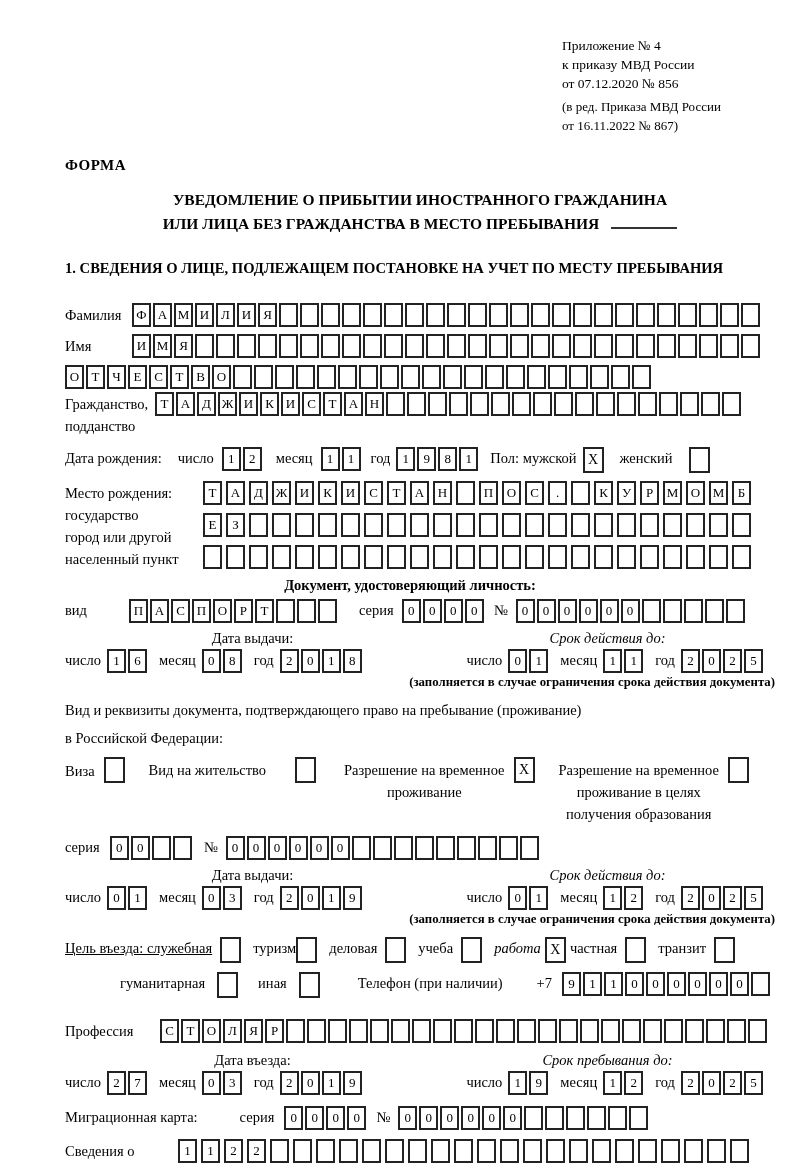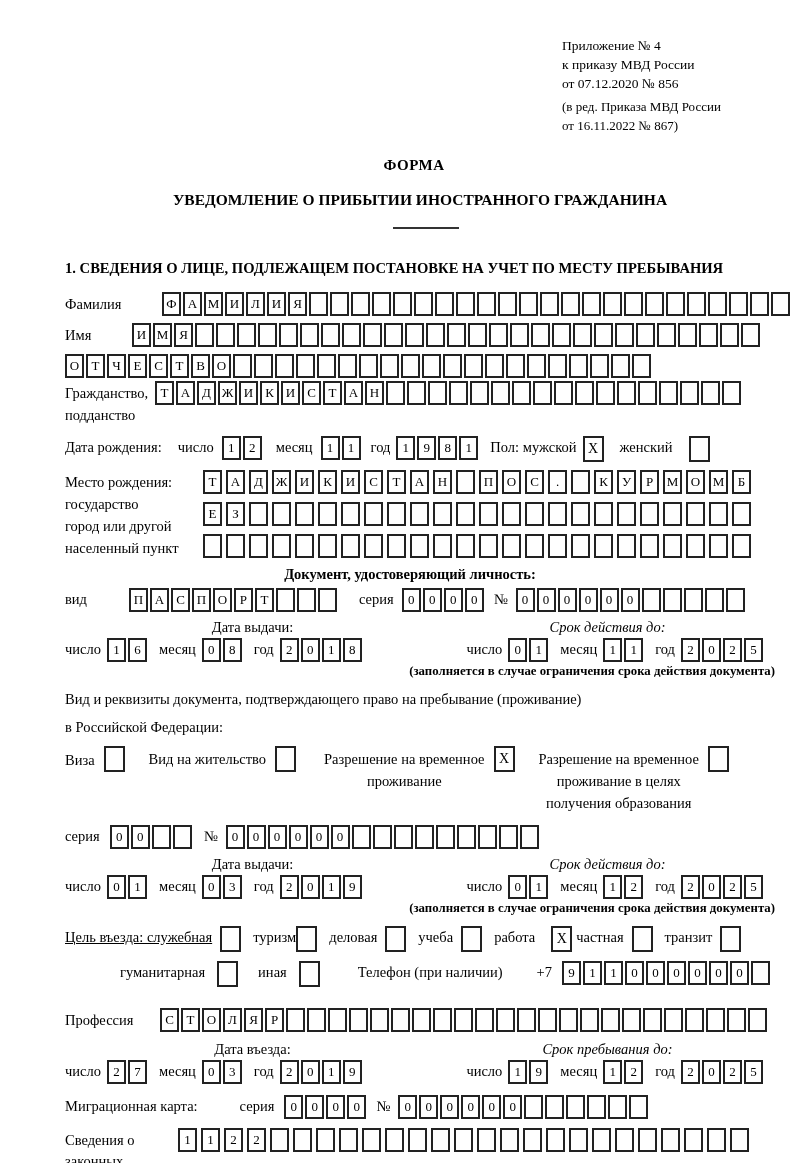--- a/index.html
+++ b/index.html
@@ -1,21 +1,21 @@
 <!DOCTYPE html>
 <html><head>
 <meta charset="utf-8">
 <style>
   html,body{margin:0;padding:0;background:#fff;}
   body{width:800px;height:1163px;overflow:hidden;color:#000;
        font-family:"Liberation Serif","DejaVu Serif",serif;font-size:14.5px;}
   .page{box-sizing:border-box;width:800px;padding:36px 25px 0 65px;}
   .appendix{margin-left:497px;font-size:13.5px;line-height:1.42;}
   .appendix-note{margin-left:497px;font-size:13px;line-height:1.4;margin-top:5px;}
-  .form-label{text-align:center;padding-right:12px;font-weight:bold;font-size:15px;margin-top:22px;letter-spacing:.5px;}
+  .form-label{text-align:left;padding-right:12px;font-weight:bold;font-size:15px;margin-top:22px;letter-spacing:.5px;}
   .title{ text-align:center;font-weight:bold;font-size:15.5px;line-height:1.55;margin-top:14px;}
   .blank-line{display:inline-block;width:66px;border-bottom:2.5px solid #333;margin-left:12px;}
   .section-head{font-weight:bold;font-size:14.6px;margin-top:24px;}
   .row{display:flex;align-items:flex-start;}
   .lbl{white-space:pre-line;flex-shrink:0;line-height:1.5;padding-top:2px;}
   .txt{padding-top:3px;white-space:nowrap;}
   .cells{display:flex;flex-shrink:0;}
   .cell{width:15px;height:20px;border:2px solid #222;margin-right:2px;flex-shrink:0;
         display:flex;align-items:center;justify-content:center;font-size:13px;background:#fff;}
   .sp .cell{margin-right:4px;}
@@ -42,25 +42,25 @@
     <div>к приказу МВД России</div>
     <div>от 07.12.2020 № 856</div>
   </div>
   <div class="appendix-note">
     <div>(в ред. Приказа МВД России</div>
     <div>от 16.11.2022 № 867)</div>
   </div>
   <div class="form-label">ФОРМА</div>
   <div class="title">
     <div>УВЕДОМЛЕНИЕ О ПРИБЫТИИ ИНОСТРАННОГО ГРАЖДАНИНА</div>
-    <div><span class="blank-line"></span></div>
+    <div><span>ИЛИ ЛИЦА БЕЗ ГРАЖДАНСТВА В МЕСТО ПРЕБЫВАНИЯ</span><span class="blank-line"></span></div>
   </div>
   <div class="section-head">1. СВЕДЕНИЯ О ЛИЦЕ, ПОДЛЕЖАЩЕМ ПОСТАНОВКЕ НА УЧЕТ ПО МЕСТУ ПРЕБЫВАНИЯ</div>
   <div id="form-root">
-      <div class="row" style="margin-top: 15px; gap: 30px;">
+      <div class="row" style="margin-top: 26px;">
         <div class="lbl" style="width: 67px;">Фамилия</div>
         <span class="cells">
           <span class="cell">Ф</span>
           <span class="cell">А</span>
           <span class="cell">М</span>
           <span class="cell">И</span>
           <span class="cell">Л</span>
           <span class="cell">И</span>
           <span class="cell">Я</span>
           <span class="cell"></span>
@@ -387,21 +387,21 @@
         </span>
       </div>
       <div class="note-right" style="margin-top: 2px;">(заполняется в случае ограничения срока действия документа)</div>
       <div class="para" style="margin-top: 10px;">Вид и реквизиты документа, подтверждающего право на пребывание (проживание)</div>
       <div class="para" style="margin-top: 7px;">в Российской Федерации:</div>
       <div class="row" style="margin-top: 8px;">
         <span class="permit-item" style="margin-right: 22px; align-items: center;">
           <span class="permit-txt" style="margin-right: 9px;">Виза</span>
           <span class="cell check"></span>
         </span>
-        <span class="permit-item" style="margin-right: 26px;">
+        <span class="permit-item" style="margin-right: 26px; gap: 20px;">
           <span class="permit-txt" style="margin-right: 9px;">Вид на жительство</span>
           <span class="cell check"></span>
         </span>
         <span class="permit-item" style="margin-right: 22px;">
           <span class="permit-txt" style="margin-right: 9px;">Разрешение на временное
 проживание</span>
           <span class="cell check">X</span>
         </span>
         <span class="permit-item">
           <span class="permit-txt" style="margin-right: 9px;">Разрешение на временное
@@ -484,21 +484,21 @@
       <div class="note-right" style="margin-top: 2px;">(заполняется в случае ограничения срока действия документа)</div>
       <div class="row" style="margin-top: 10px;">
         <span class="txt" style="margin-right: 8px; text-decoration: underline;">Цель въезда: служебная</span>
         <span class="cell check" style="margin-right: 12px;"></span>
         <span class="txt" style="">туризм</span>
         <span class="cell check" style="margin-right: 12px;"></span>
         <span class="txt" style="margin-right: 8px;">деловая</span>
         <span class="cell check" style="margin-right: 12px;"></span>
         <span class="txt" style="margin-right: 8px;">учеба</span>
         <span class="cell check" style="margin-right: 12px;"></span>
-        <span class="txt" style="margin-right: 16px;">работа</span>
+        <span class="txt" style="margin-right: 4px; font-style: italic;">работа</span>
         <span class="cell check" style="margin-right: 4px;">X</span>
         <span class="txt" style="margin-right: 8px;">частная</span>
         <span class="cell check" style="margin-right: 12px;"></span>
         <span class="txt" style="margin-right: 8px;">транзит</span>
         <span class="cell check"></span>
       </div>
       <div class="row" style="padding-left: 55px; margin-top: 9px;">
         <span class="txt" style="margin-right: 12px;">гуманитарная</span>
         <span class="cell check" style="margin-right: 20px;"></span>
         <span class="txt" style="margin-right: 12px;">иная</span>

